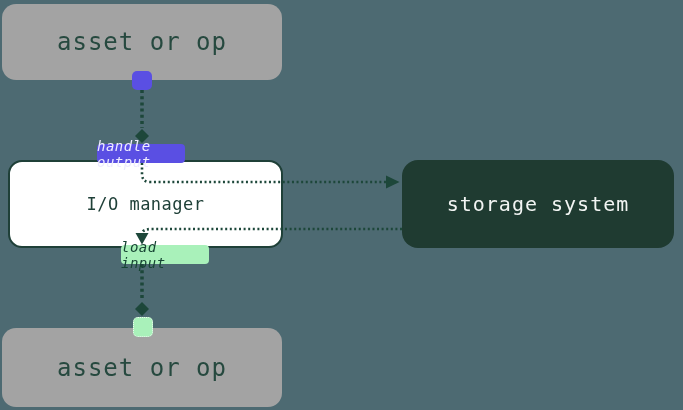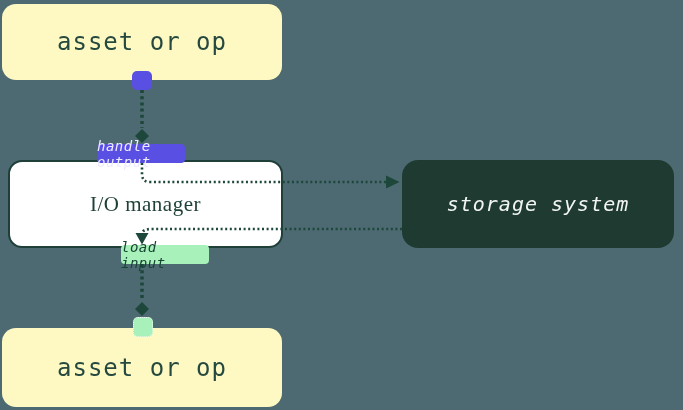--- a/index.html
+++ b/index.html
@@ -18,54 +18,52 @@
   .node {
     position: absolute;
     display: flex;
     align-items: center;
     justify-content: center;
     box-sizing: border-box;
   }
   .asset-box {
     left: 2px;
     width: 280px;
-    background: #fef9c3;
+    background: #a3a3a3;
     border-radius: 14px;
     color: #26493f;
     font-size: 24px;
     letter-spacing: 1px;
   }
   .asset-box.top { top: 4px; height: 76px; }
   .asset-box.bottom { top: 328px; height: 79px; }
   .io-box {
     left: 8px;
     top: 160px;
     width: 275px;
     height: 88px;
     background: #ffffff;
     border: 2px solid #1f4038;
     border-radius: 14px;
     color: #1f4038;
-    font-size: 21px;
+    font-size: 17px;
     letter-spacing: 0.5px;
     z-index: 1;
-    font-family: Liberation Serif, serif;
   }
   .storage-box {
     left: 402px;
     top: 160px;
     width: 272px;
     height: 88px;
     background: #1f3b31;
     border-radius: 16px;
     color: #f2f5f3;
     font-size: 20px;
     letter-spacing: 1px;
     z-index: 1;
-    font-style: italic;
   }
   .edge-svg {
     position: absolute;
     left: 0;
     top: 0;
     z-index: 2;
   }
   .dot-thick {
     fill: none;
     stroke: #1d473a;

